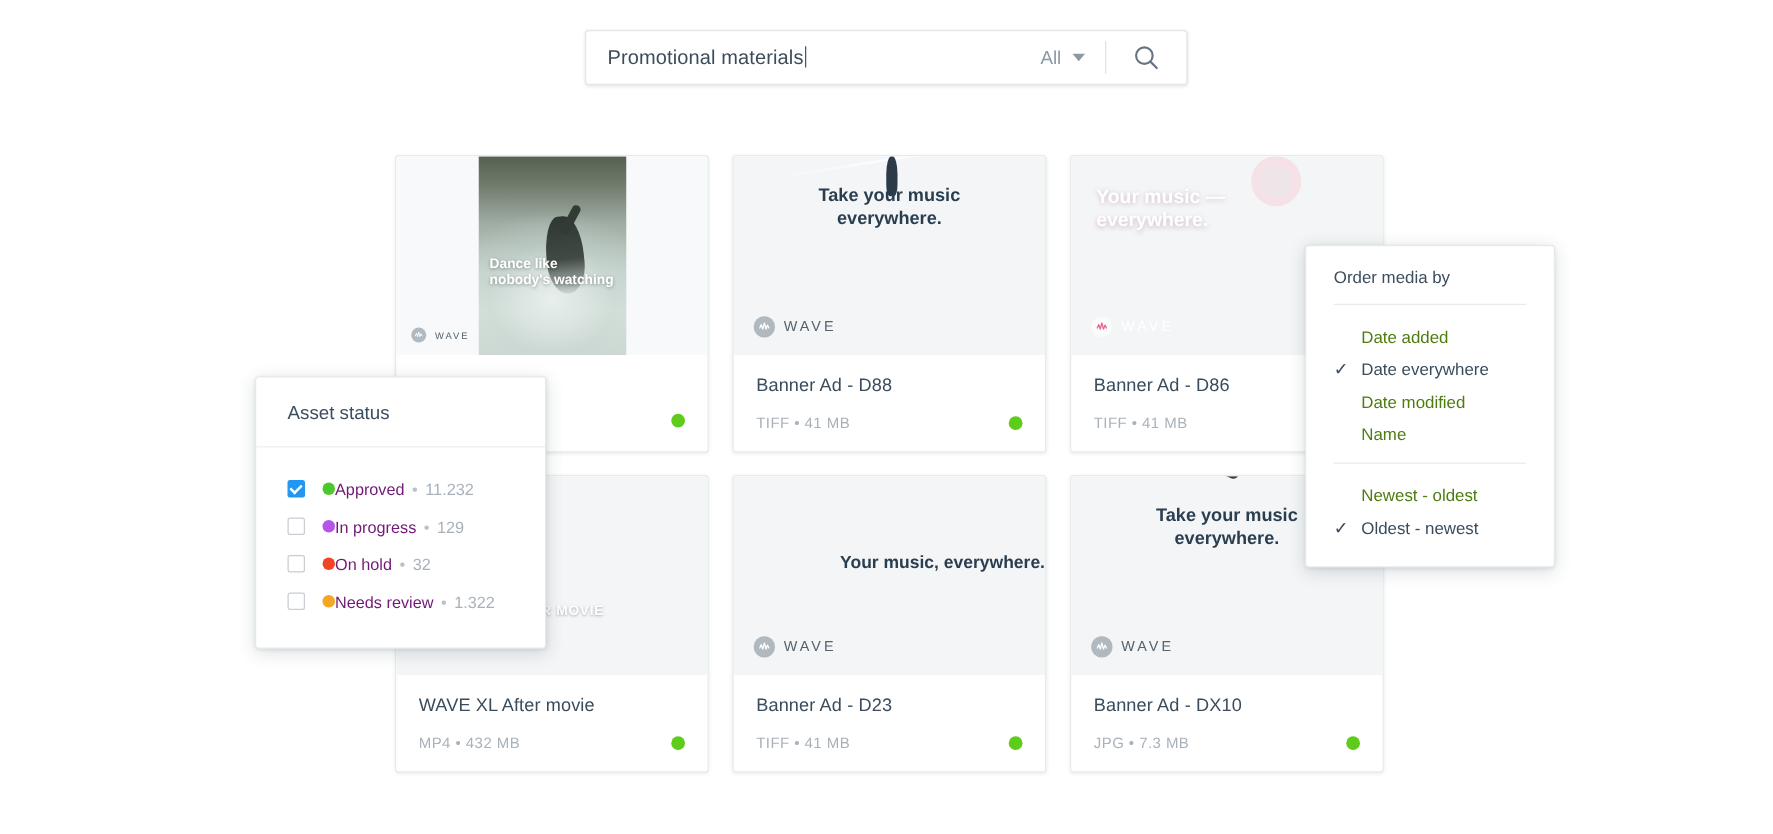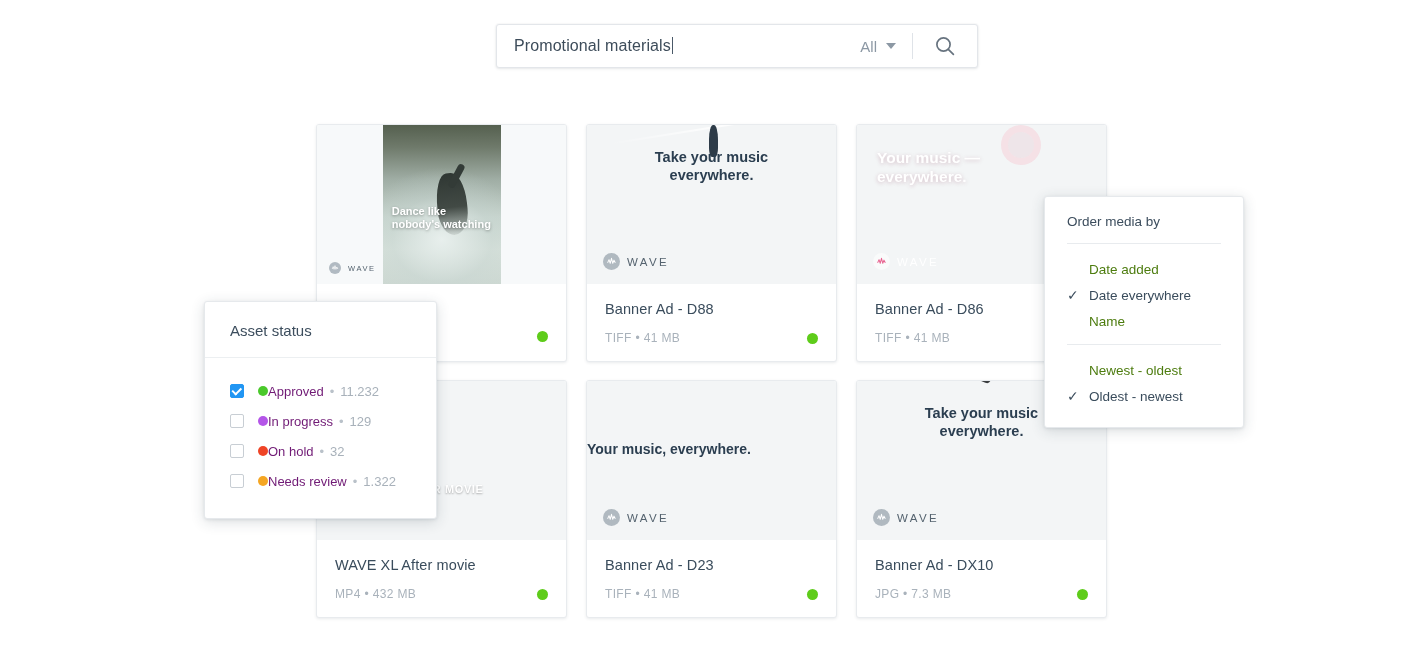--- a/index.html
+++ b/index.html
@@ -6,21 +6,21 @@
   html, body {
     width: 1418px; height: 667px;
     background: #ffffff;
     font-family: "Liberation Sans", sans-serif;
     overflow: hidden;
   }
   .stage { position: relative; width: 1418px; height: 667px; background:#fff; }
 
   
   .searchbar {
-    position: absolute; left: 496px; top: 24px;
+    position: absolute; left: 468px; top: 24px;
     width: 482px; height: 44px;
     background: #fff;
     border: 1px solid #e3e6ea;
     border-radius: 3px;
     box-shadow: 0 1px 3px rgba(40,55,70,.10), 0 0 0 1px rgba(40,55,70,.02);
     display: flex; align-items: center;
   }
   .search-input-wrap { flex: 1; display: flex; align-items: center; padding-left: 17px; height: 100%; }
   .search-text {
     font-size: 16px; color: #3d4c5a; letter-spacing: .1px;
@@ -191,21 +191,21 @@
   .thumb-headline {
     position: absolute; left: 0; right: 0;
     font-weight: 700; line-height: 1.22;
     white-space: pre-line;
   }
   .hl-dance { left: 30%; top: 50%; font-size: 11px; color: #fff; text-align: left;
               text-shadow: 0 1px 3px rgba(0,0,0,.35); }
   .hl-center-dark { top: 24px; font-size: 14.5px; color: #2b3e50; text-align: center; }
   .hl-left-white { left: 20px; right: auto; top: 24px; font-size: 15.5px; color: #fff; text-align: left;
                    text-shadow: 0 1px 4px rgba(120,20,55,.25); }
-  .hl-single-dark { top: 60px; font-size: 14px; color: #2b3e50; text-align: left; }
+  .hl-single-dark { top: 60px; font-size: 14px; color: #2b3e50; text-align: right; }
 
   .wave-logo {
     position: absolute; left: 16px; bottom: 14px;
     display: flex; align-items: center; gap: 7px;
   }
   .wave-logo .bubble {
     width: 17px; height: 17px; border-radius: 50%;
     display: flex; align-items: center; justify-content: center;
   }
   .wave-logo .wordmark {
@@ -526,20 +526,24 @@
       <div class="om-item">
         <span class="om-check"></span>
         <span class="om-label">Date added</span>
       </div>
       <div class="om-item selected">
         <span class="om-check">✓</span>
         <span class="om-label">Date everywhere</span>
       </div>
       <div class="om-item">
         <span class="om-check"></span>
+        <span class="om-label">Date modified</span>
+      </div>
+      <div class="om-item">
+        <span class="om-check"></span>
         <span class="om-label">Name</span>
       </div>
     </div>
 
     <div class="om-rule"></div>
 
     <div class="om-group" style="padding-bottom:18px">
       <div class="om-item">
         <span class="om-check"></span>
         <span class="om-label">Newest - oldest</span>

